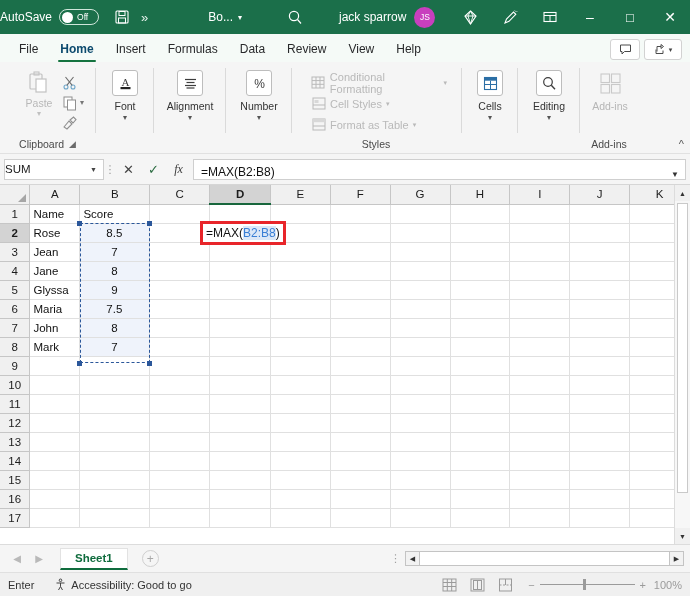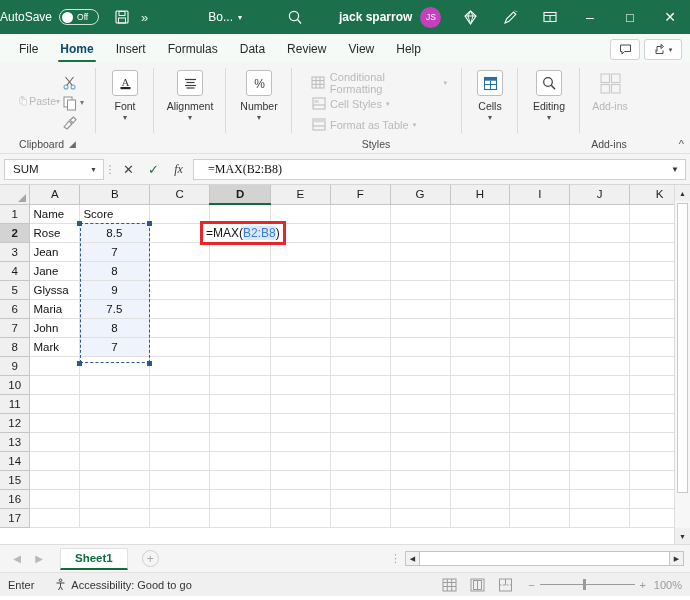--- a/index.html
+++ b/index.html
@@ -36,21 +36,21 @@
   }
   .tb-toggle .lbl { margin-left: 4px; font-size: 8.5px; text-align: center; }
   .tb-icon {
     display: flex; align-items: center; justify-content: center;
     color: #ffffff;
   }
   .tb-save { margin-left: 14px; width: 18px; height: 18px; }
   .tb-more { margin-left: 10px; font-size: 13px; color:#e6f2ec; }
   .tb-doc { margin-left: 60px; font-size: 12px; display:flex; align-items:center; gap:5px;}
   .tb-search { margin-left: 45px; width: 18px; height: 18px; }
-  .tb-user { margin-left: 34px; font-size: 12px; font-weight: bold; }
+  .tb-user { margin-left: 34px; font-size: 12px; }
   .tb-avatar {
     margin-left: 8px;
     width: 21px; height: 21px; border-radius: 50%;
     background: #c83fbe;
     color: #fff; font-size: 8.5px;
     display: flex; align-items: center; justify-content: center;
   }
   .tb-right { margin-left: auto; display: flex; align-items: center; }
   .tb-right > div { width: 40px; height: 34px; display: flex; align-items: center; justify-content: center; }
 
@@ -122,21 +122,21 @@
     display: flex; align-items: center; justify-content: center;
     margin-bottom: 4px;
   }
   .bigbtn .cap { line-height: 12px; text-align: center; }
   .bigbtn .chev { font-size: 8px; color: #555; margin-top: 1px; }
   .bigbtn.dim { color: #b6b6b6; }
   .bigbtn.dim .ic { border-color: #d6d6d6; }
   .bigbtn.noborder .ic { border: none; background: transparent; }
 
   .clipwrap { display: flex; padding: 2px 6px 0 10px; }
-  .paste-col { display:flex; flex-direction:row; align-items:center; width:42px; color:#b8b8b8; font-size:10.5px; }
+  .paste-col { display:flex; flex-direction:column; align-items:center; width:42px; color:#b8b8b8; font-size:10.5px; }
   .clip-col { display:flex; flex-direction:column; gap:1px; padding-top:3px; margin-left:2px; }
   .clip-row { display:flex; align-items:center; gap:2px; height:19px; }
 
   .stylerow { display: flex; align-items: center; gap: 4px; font-size: 11px; color: #b9b9b9; height: 21px; }
   .stylerow .sic { width: 15px; height: 14px; display:flex; align-items:center; justify-content:center; }
   .styles-body { display:flex; flex-direction:column; padding: 4px 8px 0 10px; }
 
   .ribbon-collapse {
     position: absolute; right: 6px; bottom: 3px;
     font-size: 11px; color: #555;
@@ -148,38 +148,36 @@
     background: #f5f5f5;
     display: flex; align-items: center;
     padding: 0 4px;
     border-bottom: 1px solid #d6d6d6;
   }
   .namebox {
     width: 100px; height: 21px;
     background: #fff; border: 1px solid #cfcfcf;
     display: flex; align-items: center;
     font-size: 11.5px; color: #1c1c1c;
-    padding-left: 8px;
     position: relative;
   }
   .namebox .nb-arrow { position: absolute; right: 6px; font-size: 7px; color:#444; }
   .fb-dots { width: 12px; text-align:center; color:#9a9a9a; font-size: 11px; letter-spacing:0; }
   .fb-btns { display: flex; align-items: center; gap: 0; }
   .fb-btn { width: 25px; height: 21px; display:flex; align-items:center; justify-content:center; font-size:13px; color:#444; }
   .fb-btn.check { color:#2a6b40; }
   .fb-btn.fx { font-style: italic; font-size: 12px; color:#3c3c3c; font-family:"Liberation Serif", serif; }
   .fbinput {
     flex: 1; height: 21px;
     background: #fff; border: 1px solid #cfcfcf;
-    display: flex; align-items: center;
+    display: flex; align-items: flex-end;
     font-size: 12px; color: #111;
-    padding-left: 14px;
+    padding-left: 7px;
     margin-left: 2px;
     position: relative;
-    font-family: Liberation Serif, serif;
   }
   .fbinput .fb-caret { position:absolute; right:6px; font-size:8px; color:#333; }
 
   
   .gridarea { position: relative; height: 359px; background:#fff; overflow:hidden; }
   table.grid { border-collapse: collapse; table-layout: fixed; }
   .grid td, .grid th { padding: 0; }
 
   .colhdr, .rowhdr {
     background: #f0f0f0;

